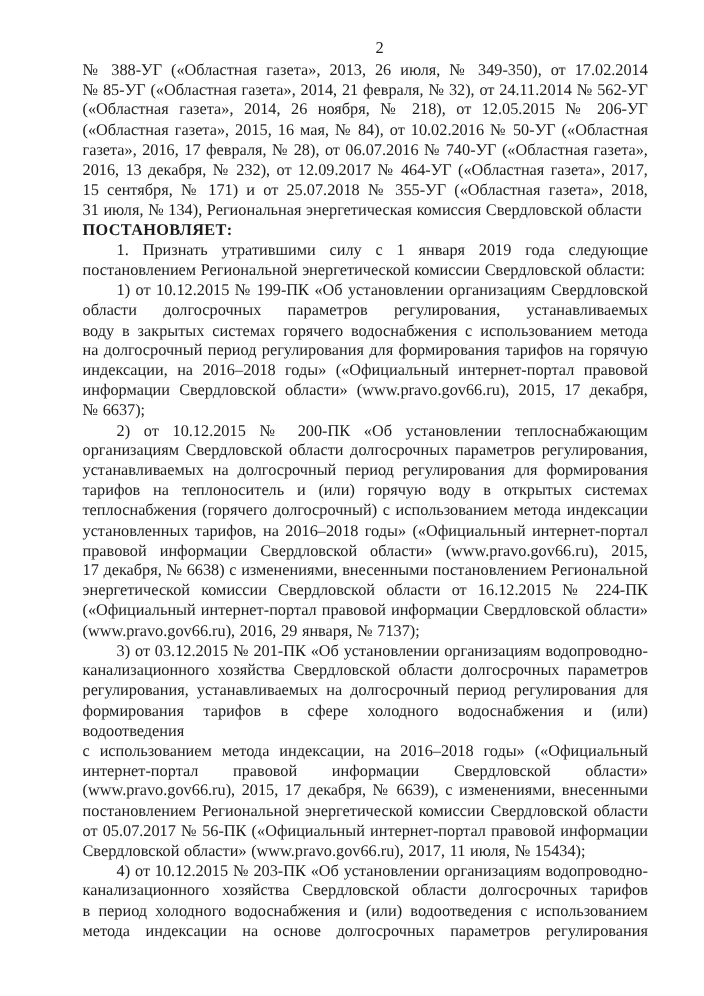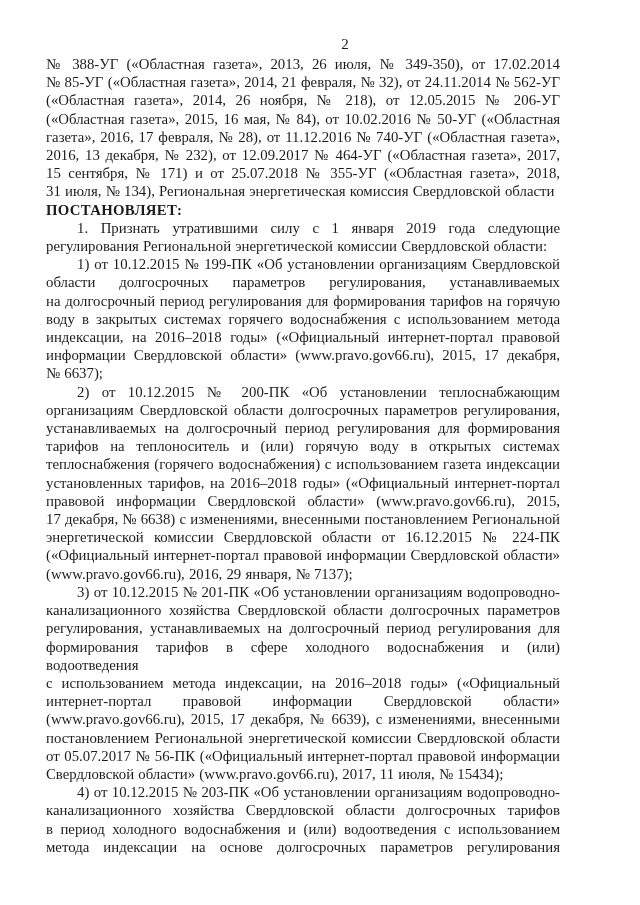--- a/index.html
+++ b/index.html
@@ -27,21 +27,21 @@
     width: 640px;
     box-sizing: border-box;
     padding-left: 50px;
     text-align: center;
     font-size: 15px;
     line-height: 18px;
   }
   .text-block {
     position: absolute;
     top: 55px;
-    left: 46px;
+    left: 75px;
     width: 514px;
     font-size: 14.8px;
   }
   .line {
     line-height: 18.2px;
     min-height: 18.2px;
     text-align: left;
     word-spacing: 0.5px;
   }
   .line.j {
@@ -59,46 +59,46 @@
 </head>
 <body>
 
 <div class="page">
   <div class="page-number">2</div>
   <div class="text-block">
       <div class="line j">№ 388-УГ («Областная газета», 2013, 26 июля, № 349-350), от 17.02.2014</div>
       <div class="line j">№ 85-УГ («Областная газета», 2014, 21 февраля, № 32), от 24.11.2014 № 562-УГ</div>
       <div class="line j">(«Областная газета», 2014, 26 ноября, № 218), от 12.05.2015 № 206-УГ</div>
       <div class="line j">(«Областная газета», 2015, 16 мая, № 84), от 10.02.2016 № 50-УГ («Областная</div>
-      <div class="line j">газета», 2016, 17 февраля, № 28), от 11.12.2016 № 740-УГ («Областная газета»,</div>
+      <div class="line j">газета», 2016, 17 февраля, № 28), от 06.07.2016 № 740-УГ («Областная газета»,</div>
       <div class="line j">2016, 13 декабря, № 232), от 12.09.2017 № 464-УГ («Областная газета», 2017,</div>
       <div class="line j">15 сентября, № 171) и от 25.07.2018 № 355-УГ («Областная газета», 2018,</div>
       <div class="line">31 июля, № 134), Региональная энергетическая комиссия Свердловской области</div>
       <div class="line b">ПОСТАНОВЛЯЕТ:</div>
       <div class="line j i">1. Признать утратившими силу с 1 января 2019 года следующие</div>
-      <div class="line">регулирования Региональной энергетической комиссии Свердловской области:</div>
+      <div class="line">постановлением Региональной энергетической комиссии Свердловской области:</div>
       <div class="line j i">1) от 10.12.2015 № 199-ПК «Об установлении организациям Свердловской</div>
       <div class="line j">области долгосрочных параметров регулирования, устанавливаемых</div>
+      <div class="line j">воду в закрытых системах горячего водоснабжения с использованием метода</div>
       <div class="line j">на долгосрочный период регулирования для формирования тарифов на горячую</div>
-      <div class="line j">воду в закрытых системах горячего водоснабжения с использованием метода</div>
       <div class="line j">индексации, на 2016–2018 годы» («Официальный интернет-портал правовой</div>
       <div class="line j">информации Свердловской области» (www.pravo.gov66.ru), 2015, 17 декабря,</div>
       <div class="line">№ 6637);</div>
       <div class="line j i">2) от 10.12.2015 № 200-ПК «Об установлении теплоснабжающим</div>
       <div class="line j">организациям Свердловской области долгосрочных параметров регулирования,</div>
       <div class="line j">устанавливаемых на долгосрочный период регулирования для формирования</div>
       <div class="line j">тарифов на теплоноситель и (или) горячую воду в открытых системах</div>
-      <div class="line j">теплоснабжения (горячего водоснабжения) с использованием газета индексации</div>
+      <div class="line j">теплоснабжения (горячего долгосрочный) с использованием метода индексации</div>
       <div class="line j">установленных тарифов, на 2016–2018 годы» («Официальный интернет-портал</div>
       <div class="line j">правовой информации Свердловской области» (www.pravo.gov66.ru), 2015,</div>
       <div class="line j">17 декабря, № 6638) с изменениями, внесенными постановлением Региональной</div>
       <div class="line j">энергетической комиссии Свердловской области от 16.12.2015 № 224-ПК</div>
       <div class="line j">(«Официальный интернет-портал правовой информации Свердловской области»</div>
       <div class="line">(www.pravo.gov66.ru), 2016, 29 января, № 7137);</div>
-      <div class="line j i">3) от 10.12.2015 № 201-ПК «Об установлении организациям водопроводно-</div>
+      <div class="line j i">3) от 03.12.2015 № 201-ПК «Об установлении организациям водопроводно-</div>
       <div class="line j">канализационного хозяйства Свердловской области долгосрочных параметров</div>
       <div class="line j">регулирования, устанавливаемых на долгосрочный период регулирования для</div>
       <div class="line j">формирования тарифов в сфере холодного водоснабжения и (или) водоотведения</div>
       <div class="line j">с использованием метода индексации, на 2016–2018 годы» («Официальный</div>
       <div class="line j">интернет-портал правовой информации Свердловской области»</div>
       <div class="line j">(www.pravo.gov66.ru), 2015, 17 декабря, № 6639), с изменениями, внесенными</div>
       <div class="line j">постановлением Региональной энергетической комиссии Свердловской области</div>
       <div class="line j">от 05.07.2017 № 56-ПК («Официальный интернет-портал правовой информации</div>
       <div class="line">Свердловской области» (www.pravo.gov66.ru), 2017, 11 июля, № 15434);</div>
       <div class="line j i">4) от 10.12.2015 № 203-ПК «Об установлении организациям водопроводно-</div>

